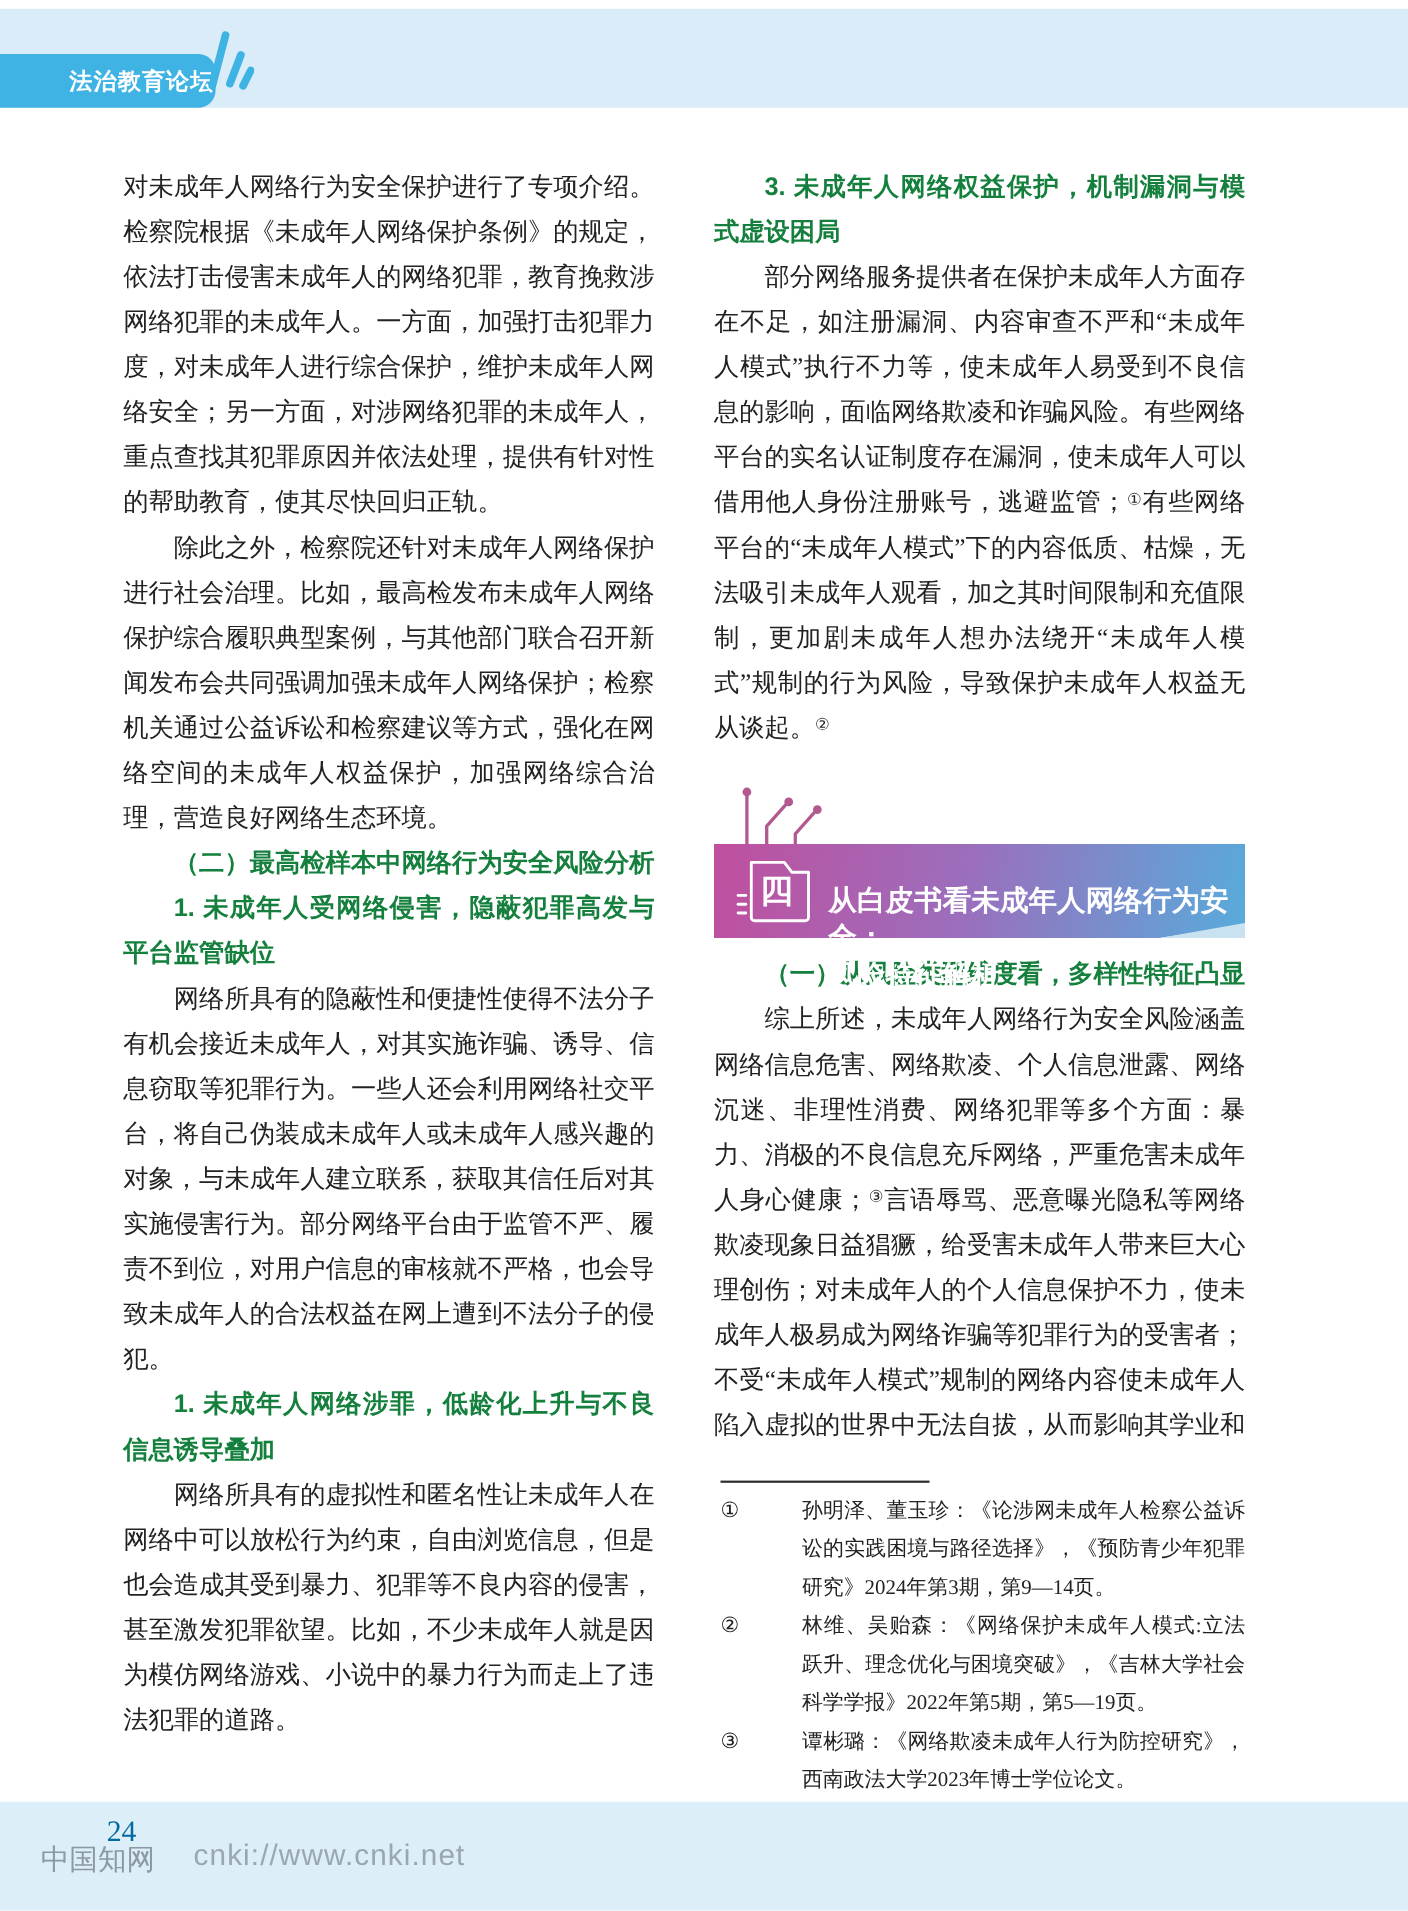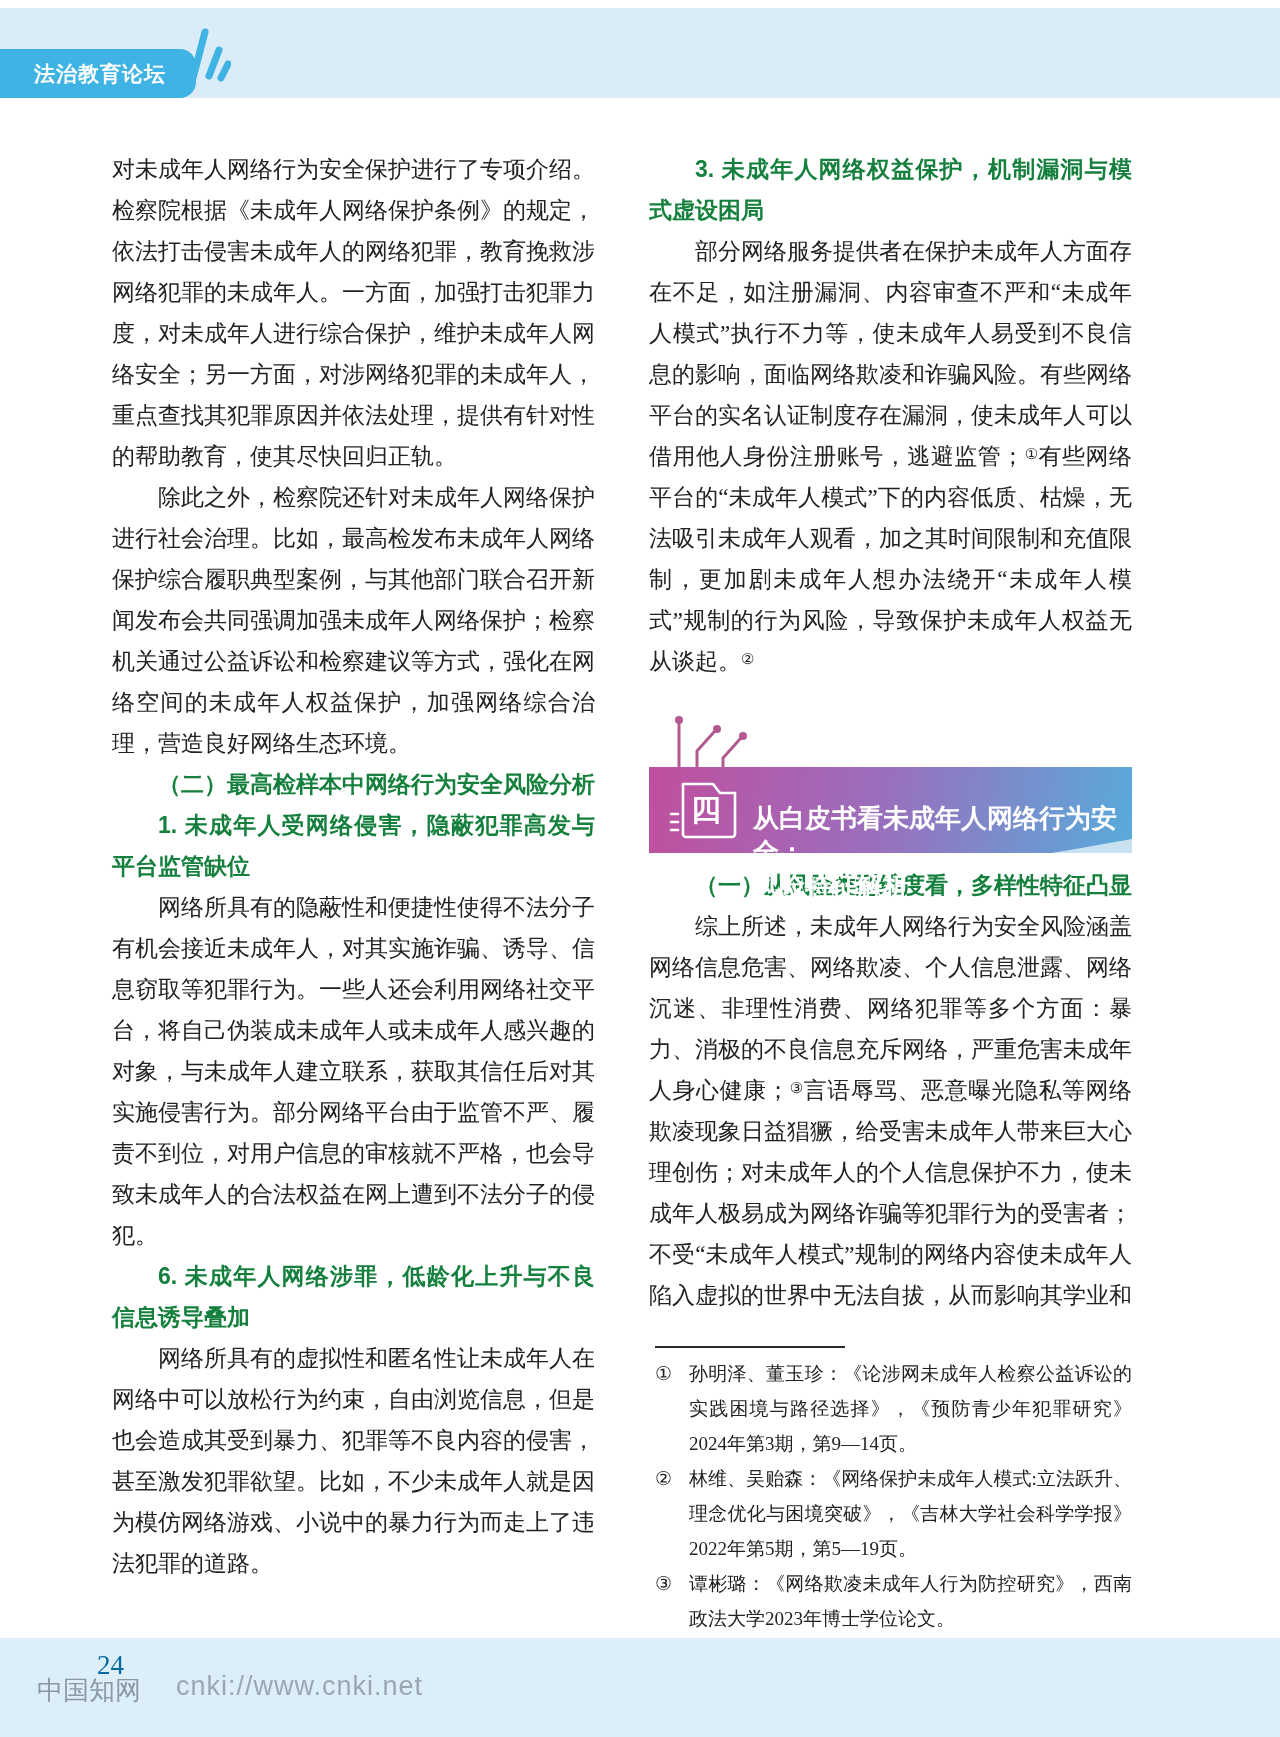--- a/index.html
+++ b/index.html
@@ -3,21 +3,21 @@
 <meta charset="utf-8">
 <style>
   html,body{margin:0;padding:0;background:#ffffff;}
   .page{position:relative;width:1280px;height:1737px;background:#ffffff;overflow:hidden;
         font-family:"Liberation Serif", serif;color:#222;}
 
   
   .header-band{position:absolute;left:0;top:8px;width:1280px;height:90px;background:#d9ecf7;}
   .badge{position:absolute;left:0;top:49px;width:196px;height:49px;background:#3eb3e4;
          border-radius:0 16px 16px 0;display:flex;align-items:center;box-sizing:border-box;
-         padding-left:34px;}
+         padding-left:63px;}
   .badge-label{color:#ffffff;font-family:"Liberation Sans", sans-serif;font-weight:700;
                font-size:21px;letter-spacing:1px;}
   .splash{position:absolute;left:183px;top:18px;}
 
   
   .col{position:absolute;top:149px;width:483px;}
   .col-left{left:112px;}
   .col-right{left:649px;}
   .col p{margin:0;font-size:23px;line-height:41px;text-align:justify;}
   .indent{text-indent:2em;}
@@ -37,21 +37,21 @@
   .banner-num{position:absolute;left:24px;top:9px;width:66px;height:68px;display:flex;
           align-items:center;justify-content:center;color:#ffffff;font-weight:700;font-size:30px;
           font-family:"Liberation Sans", sans-serif;}
   .banner-title{position:absolute;left:104px;top:10px;color:#ffffff;
           font-family:"Liberation Sans", sans-serif;font-weight:700;font-size:26px;line-height:34px;margin-top:24px;}
 
   
   .fn-divider{margin:30px 0 8px 6px;width:190px;border-top:2px solid #2b2b2b;}
   .fn{display:flex;padding-left:6px;font-size:19px;line-height:35px;}
   .fn-num{width:34px;flex:0 0 34px;}
-  .fn-text{flex:1;text-align:justify;}
+  .fn-text{flex:1;text-align:justify;margin-left:40px;}
 
   
   .footer-band{position:absolute;left:0;top:1638px;width:1280px;height:99px;background:#dceef8;}
   .watermark{position:absolute;left:37px;top:1673px;font-size:26px;color:#8c99a4;
              font-family:Liberation Mono, monospace;}
   .pageno{position:absolute;left:97px;top:1650px;font-size:27px;color:#0369a1;
           font-family:"Liberation Serif", serif;}
   .siteurl{position:absolute;left:176px;top:1671px;font-size:27px;color:#9aa7b1;
            font-family:"Liberation Sans", sans-serif;letter-spacing:1px;}
 </style>
@@ -73,21 +73,21 @@
       </g>
     </svg>
   </div>
 
   <div class="col col-left">
     <p>对未成年人网络行为安全保护进行了专项介绍。检察院根据《未成年人网络保护条例》的规定，依法打击侵害未成年人的网络犯罪，教育挽救涉网络犯罪的未成年人。一方面，加强打击犯罪力度，对未成年人进行综合保护，维护未成年人网络安全；另一方面，对涉网络犯罪的未成年人，重点查找其犯罪原因并依法处理，提供有针对性的帮助教育，使其尽快回归正轨。</p>
     <p class="indent">除此之外，检察院还针对未成年人网络保护进行社会治理。比如，最高检发布未成年人网络保护综合履职典型案例，与其他部门联合召开新闻发布会共同强调加强未成年人网络保护；检察机关通过公益诉讼和检察建议等方式，强化在网络空间的未成年人权益保护，加强网络综合治理，营造良好网络生态环境。</p>
     <p class="h">（二）最高检样本中网络行为安全风险分析</p>
     <p class="h">1. 未成年人受网络侵害，隐蔽犯罪高发与平台监管缺位</p>
     <p class="indent">网络所具有的隐蔽性和便捷性使得不法分子有机会接近未成年人，对其实施诈骗、诱导、信息窃取等犯罪行为。一些人还会利用网络社交平台，将自己伪装成未成年人或未成年人感兴趣的对象，与未成年人建立联系，获取其信任后对其实施侵害行为。部分网络平台由于监管不严、履责不到位，对用户信息的审核就不严格，也会导致未成年人的合法权益在网上遭到不法分子的侵犯。</p>
-    <p class="h">6. 未成年人网络涉罪，低龄化上升与不良信息诱导叠加</p>
+    <p class="h">1. 未成年人网络涉罪，低龄化上升与不良信息诱导叠加</p>
     <p class="indent">网络所具有的虚拟性和匿名性让未成年人在网络中可以放松行为约束，自由浏览信息，但是也会造成其受到暴力、犯罪等不良内容的侵害，甚至激发犯罪欲望。比如，不少未成年人就是因为模仿网络游戏、小说中的暴力行为而走上了违法犯罪的道路。</p>
   </div>
 
   <div class="col col-right">
     <p class="h">3. 未成年人网络权益保护，机制漏洞与模式虚设困局</p>
     <p class="indent"><span>部分网络服务提供者在保护未成年人方面存在不足，如注册漏洞、内容审查不严和“未成年人模式”执行不力等，使未成年人易受到不良信息的影响，面临网络欺凌和诈骗风险。有些网络平台的实名认证制度存在漏洞，使未成年人可以借用他人身份注册账号，逃避监管；</span><sup class="fnmark">①</sup><span>有些网络平台的“未成年人模式”下的内容低质、枯燥，无法吸引未成年人观看，加之其时间限制和充值限制，更加剧未成年人想办法绕开“未成年人模式”规制的行为风险，导致保护未成年人权益无从谈起。</span><sup class="fnmark">②</sup></p>
 
     <div class="banner-wrap">
       <div class="antenna">
         <svg width="130" height="58" viewBox="0 0 130 58">

